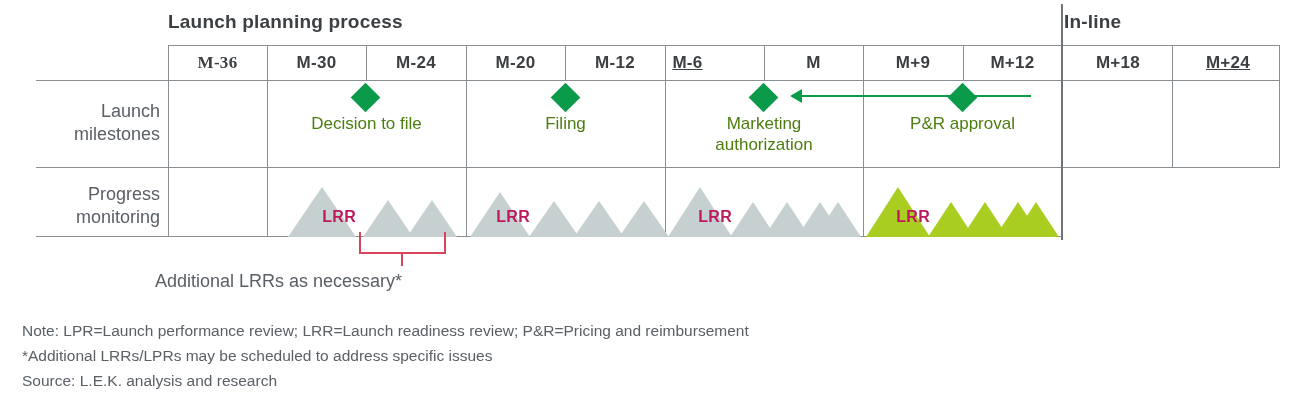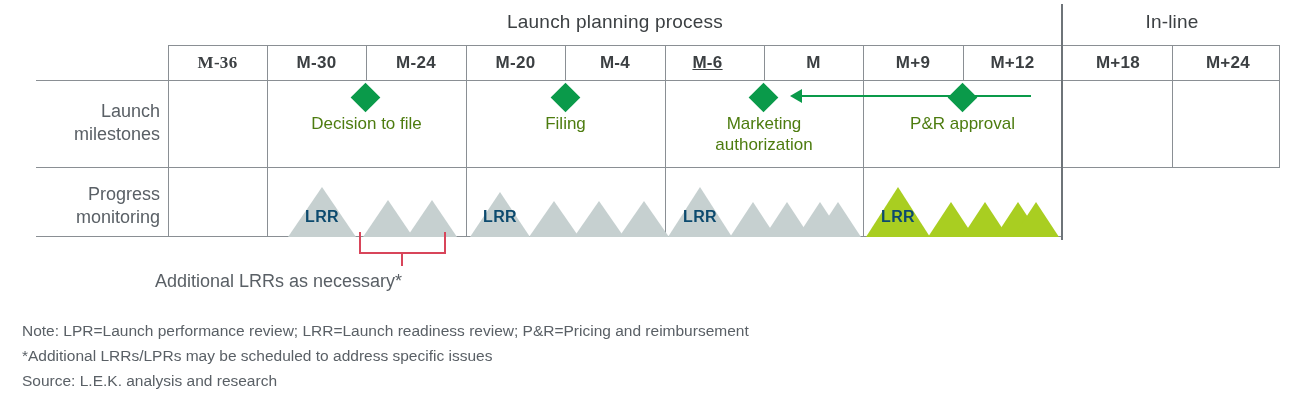--- a/index.html
+++ b/index.html
@@ -11,22 +11,22 @@
     overflow:hidden;
     position:relative;
   }
   .canvas{position:absolute;left:0;top:0;width:1300px;height:411px;}
 
   
   .abs{position:absolute;}
 
   
   .group-title{
-    font-size:19px;font-weight:normal;color:#3c4043;
-    text-align:center;letter-spacing:.2px;
+    font-size:19px;font-weight:bold;color:#3c4043;
+    text-align:left;letter-spacing:.2px;
     white-space:nowrap;
   }
 
   
   .month-cell{
     position:absolute;top:46px;height:34px;
     display:flex;align-items:center;justify-content:center;
     font-size:17px;font-weight:bold;color:#3c4043;
     letter-spacing:.3px;
   }
@@ -64,21 +64,21 @@
     border-bottom:7px solid transparent;
     border-right:12px solid #0a9a4a;
   }
 
   
   .tri{position:absolute;width:0;height:0;border-style:solid;border-color:transparent;}
   .tri-grey{border-bottom-color:#c6d0d0;}
   .tri-lime{border-bottom-color:#a9ce21;}
   .tri-label{
     position:absolute;font-size:16px;font-weight:bold;
-    color:#0c4a6e;letter-spacing:.3px;text-align:center;
+    color:#be185d;letter-spacing:.3px;text-align:right;
   }
 
   
   .brk{position:absolute;background:#d8455a;}
 
   
   .brk-caption{
     position:absolute;font-size:18px;color:#5a6066;
     white-space:nowrap;
   }
@@ -99,27 +99,27 @@
   <div class="group-title abs" style="left:1064px;top:11px;width:216px;">In-line</div>
 
   <div class="hrule" style="left:168px;top:45px;width:1112px;"></div>
 
   <div class="hrule" style="left:36px;top:80px;width:1244px;"></div>
 
   <div class="month-cell" style="left:168px;width:99px;font-family:Liberation Serif, serif;">M-36</div>
   <div class="month-cell" style="left:267px;width:99px;">M-30</div>
   <div class="month-cell" style="left:366px;width:100px;">M-24</div>
   <div class="month-cell" style="left:466px;width:99px;">M-20</div>
-  <div class="month-cell" style="left:565px;width:100px;">M-4</div>
-  <div class="month-cell" style="left:658px;width:99px;text-decoration:underline;">M-6</div>
+  <div class="month-cell" style="left:565px;width:100px;">M-12</div>
+  <div class="month-cell" style="left:638px;width:99px;text-decoration:underline;">M-6</div>
   <div class="month-cell" style="left:764px;width:99px;">M</div>
   <div class="month-cell" style="left:863px;width:100px;">M+9</div>
   <div class="month-cell" style="left:963px;width:99px;">M+12</div>
   <div class="month-cell" style="left:1064px;width:108px;">M+18</div>
-  <div class="month-cell" style="left:1172px;width:112px;">M+24</div>
+  <div class="month-cell" style="left:1172px;width:112px;text-decoration:underline;">M+24</div>
 
   <div class="vrule" style="left:168px;top:46px;height:34px;"></div>
   <div class="vrule" style="left:267px;top:46px;height:34px;"></div>
   <div class="vrule" style="left:366px;top:46px;height:34px;"></div>
   <div class="vrule" style="left:466px;top:46px;height:34px;"></div>
   <div class="vrule" style="left:565px;top:46px;height:34px;"></div>
   <div class="vrule" style="left:665px;top:46px;height:34px;"></div>
   <div class="vrule" style="left:764px;top:46px;height:34px;"></div>
   <div class="vrule" style="left:863px;top:46px;height:34px;"></div>
   <div class="vrule" style="left:963px;top:46px;height:34px;"></div>

